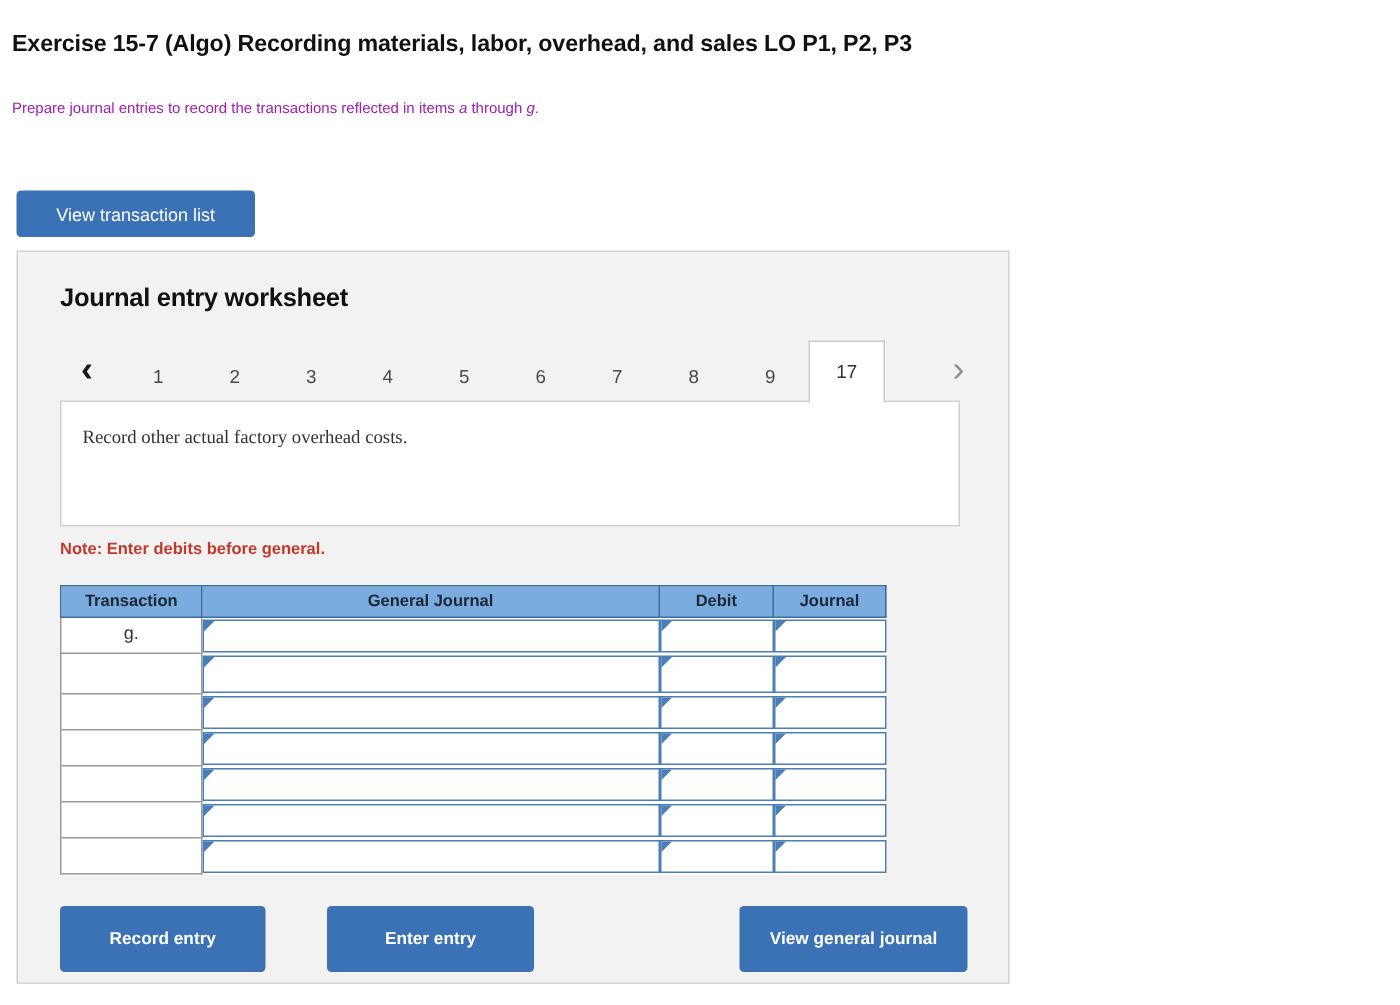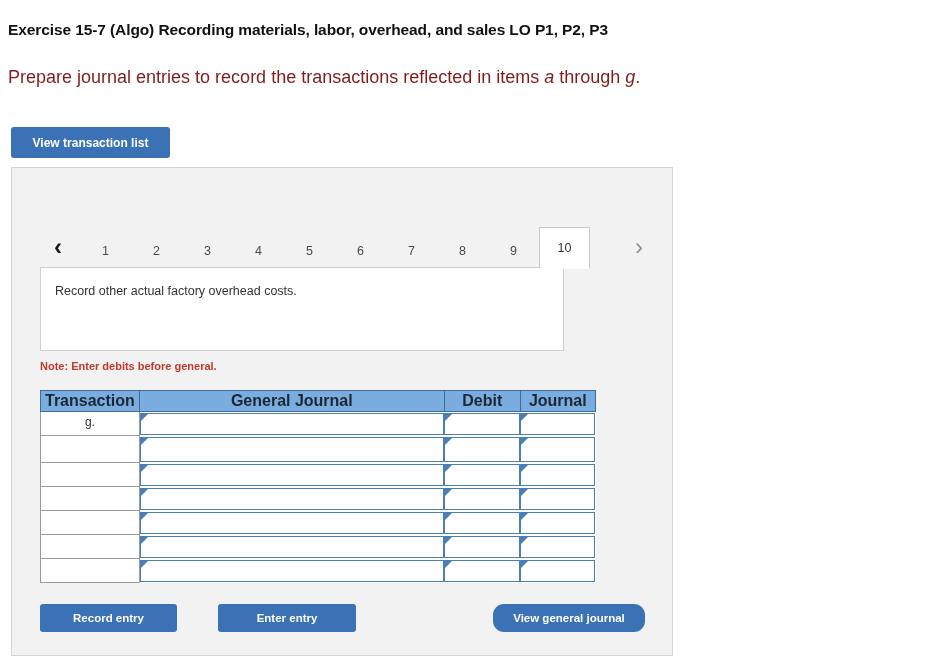--- a/index.html
+++ b/index.html
@@ -19,39 +19,39 @@
 
   .exercise-title {
     font-size: 15.5px;
     font-weight: bold;
     color: #111111;
     margin: 11px 0 0 8px;
     letter-spacing: -0.1px;
   }
 
   .instructions-line {
-    font-size: 18px;
-    color: #7f1d1d;
+    font-size: 10px;
+    color: #a21caf;
     margin: 28px 0 0 8px;
   }
   .instructions-line .it { font-style: italic; }
 
   .view-transaction-list-btn {
     position: absolute;
     left: 11px;
     top: 106px;
     width: 159px;
     height: 31px;
     background: #3A72B5;
     border: none;
     border-radius: 3px;
     color: #ffffff;
     font-family: "Liberation Sans", sans-serif;
     font-size: 12px;
-    font-weight: bold;
+    font-weight: normal;
     cursor: pointer;
     padding: 0;
     text-align: center;
   }
 
   .worksheet-panel {
     position: absolute;
     left: 11px;
     top: 146px;
     width: 662px;
@@ -123,26 +123,27 @@
     position: relative;
     z-index: 3;
     margin-bottom: -1px;
   }
 
   
   .instruction-box {
     position: absolute;
     left: 28px;
     top: 99px;
-    width: 524px;
+    width: 600px;
     height: 84px;
     background: #FFFFFF;
     border: 1px solid #CFCFCF;
     box-sizing: border-box;
     z-index: 1;
+    font-family: Liberation Serif, serif;
   }
   .instruction-text {
     font-size: 12.5px;
     color: #333333;
     margin: 16px 0 0 14px;
   }
 
   .note-line {
     position: absolute;
     left: 28px;
@@ -158,21 +159,21 @@
     left: 28px;
     top: 222px;
     border-collapse: collapse;
     table-layout: fixed;
     background: #FFFFFF;
   }
   .journal-table th {
     background: #7BACE0;
     border: 1px solid #3F6C9E;
     color: #1b2733;
-    font-size: 16px;
+    font-size: 11px;
     font-weight: bold;
     height: 21px;
     padding: 0 4px;
     box-sizing: border-box;
   }
   .col-transaction { width: 94px; }
   .col-general-journal { width: 305px; }
   .col-debit { width: 76px; }
   .col-credit { width: 75px; }
 
@@ -214,62 +215,63 @@
     top: 0;
     width: 0;
     height: 0;
     border-left: 7px solid #4A7FB5;
     border-bottom: 7px solid transparent;
   }
 
   
   .action-btn {
     position: absolute;
-    height: 28px;
+    height: 44px;
     background: #3A72B5;
     border: none;
     border-radius: 3px;
     color: #FFFFFF;
     font-family: "Liberation Sans", sans-serif;
     font-size: 11.5px;
     font-weight: bold;
     cursor: pointer;
     padding: 0;
   }
   .btn-record { left: 28px; top: 436px; width: 137px; }
   .btn-clear { left: 206px; top: 436px; width: 138px; }
-  .btn-view-journal { left: 481px; top: 436px; width: 152px; border-radius: 11px; }
+  .btn-view-journal { left: 481px; top: 436px; width: 152px; }
 </style>
 </head>
 <body>
 
 <div class="page">
 
   <div class="exercise-title">Exercise 15-7 (Algo) Recording materials, labor, overhead, and sales LO P1, P2, P3</div>
 
   <div class="instructions-line"><span>Prepare journal entries to record the transactions reflected in items </span><span class="it">a</span><span> through </span><span class="it">g</span><span>.</span></div>
 
   <button class="view-transaction-list-btn">View transaction list</button>
 
   <div class="worksheet-panel">
 
+    <div class="worksheet-title">Journal entry worksheet</div>
 
     <div class="tabs-row">
       <div class="tab-arrow prev">‹</div>
       <div class="tab-list">
           <div class="tab-item">1</div>
           <div class="tab-item">2</div>
           <div class="tab-item">3</div>
           <div class="tab-item">4</div>
           <div class="tab-item">5</div>
           <div class="tab-item">6</div>
           <div class="tab-item">7</div>
           <div class="tab-item">8</div>
           <div class="tab-item">9</div>
-          <div class="tab-item active">10</div>
+          <div class="tab-item active">17</div>
         </div>
       <div class="tab-arrow next">›</div>
     </div>
 
     <div class="instruction-box">
       <div class="instruction-text">Record other actual factory overhead costs.</div>
     </div>
 
     <div class="note-line">Note: Enter debits before general.</div>
 

